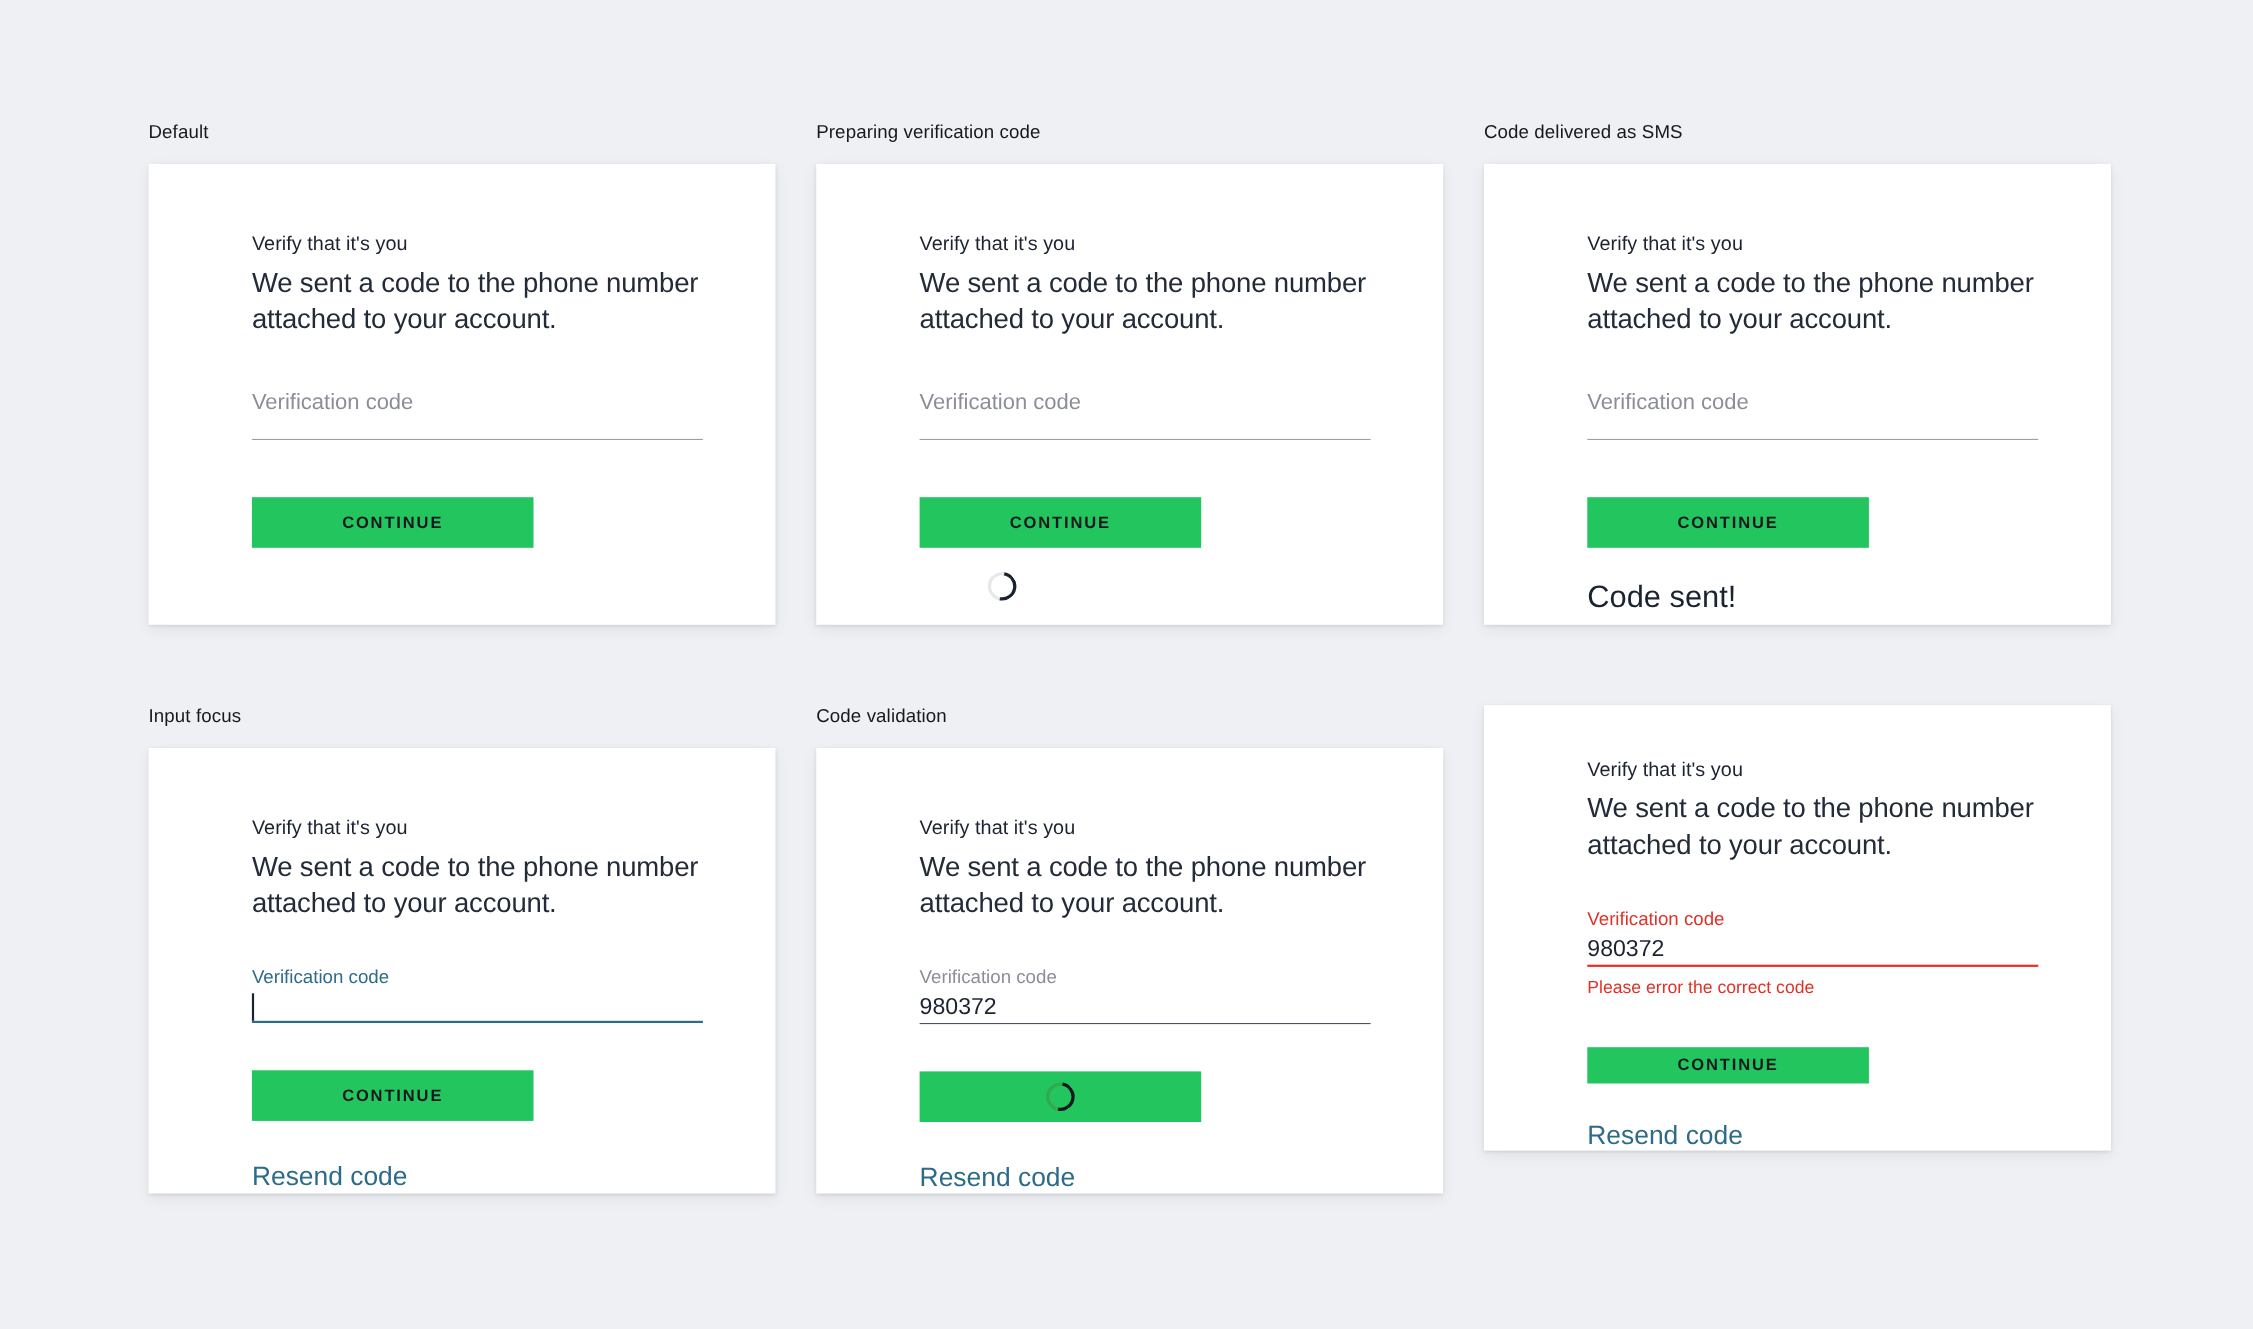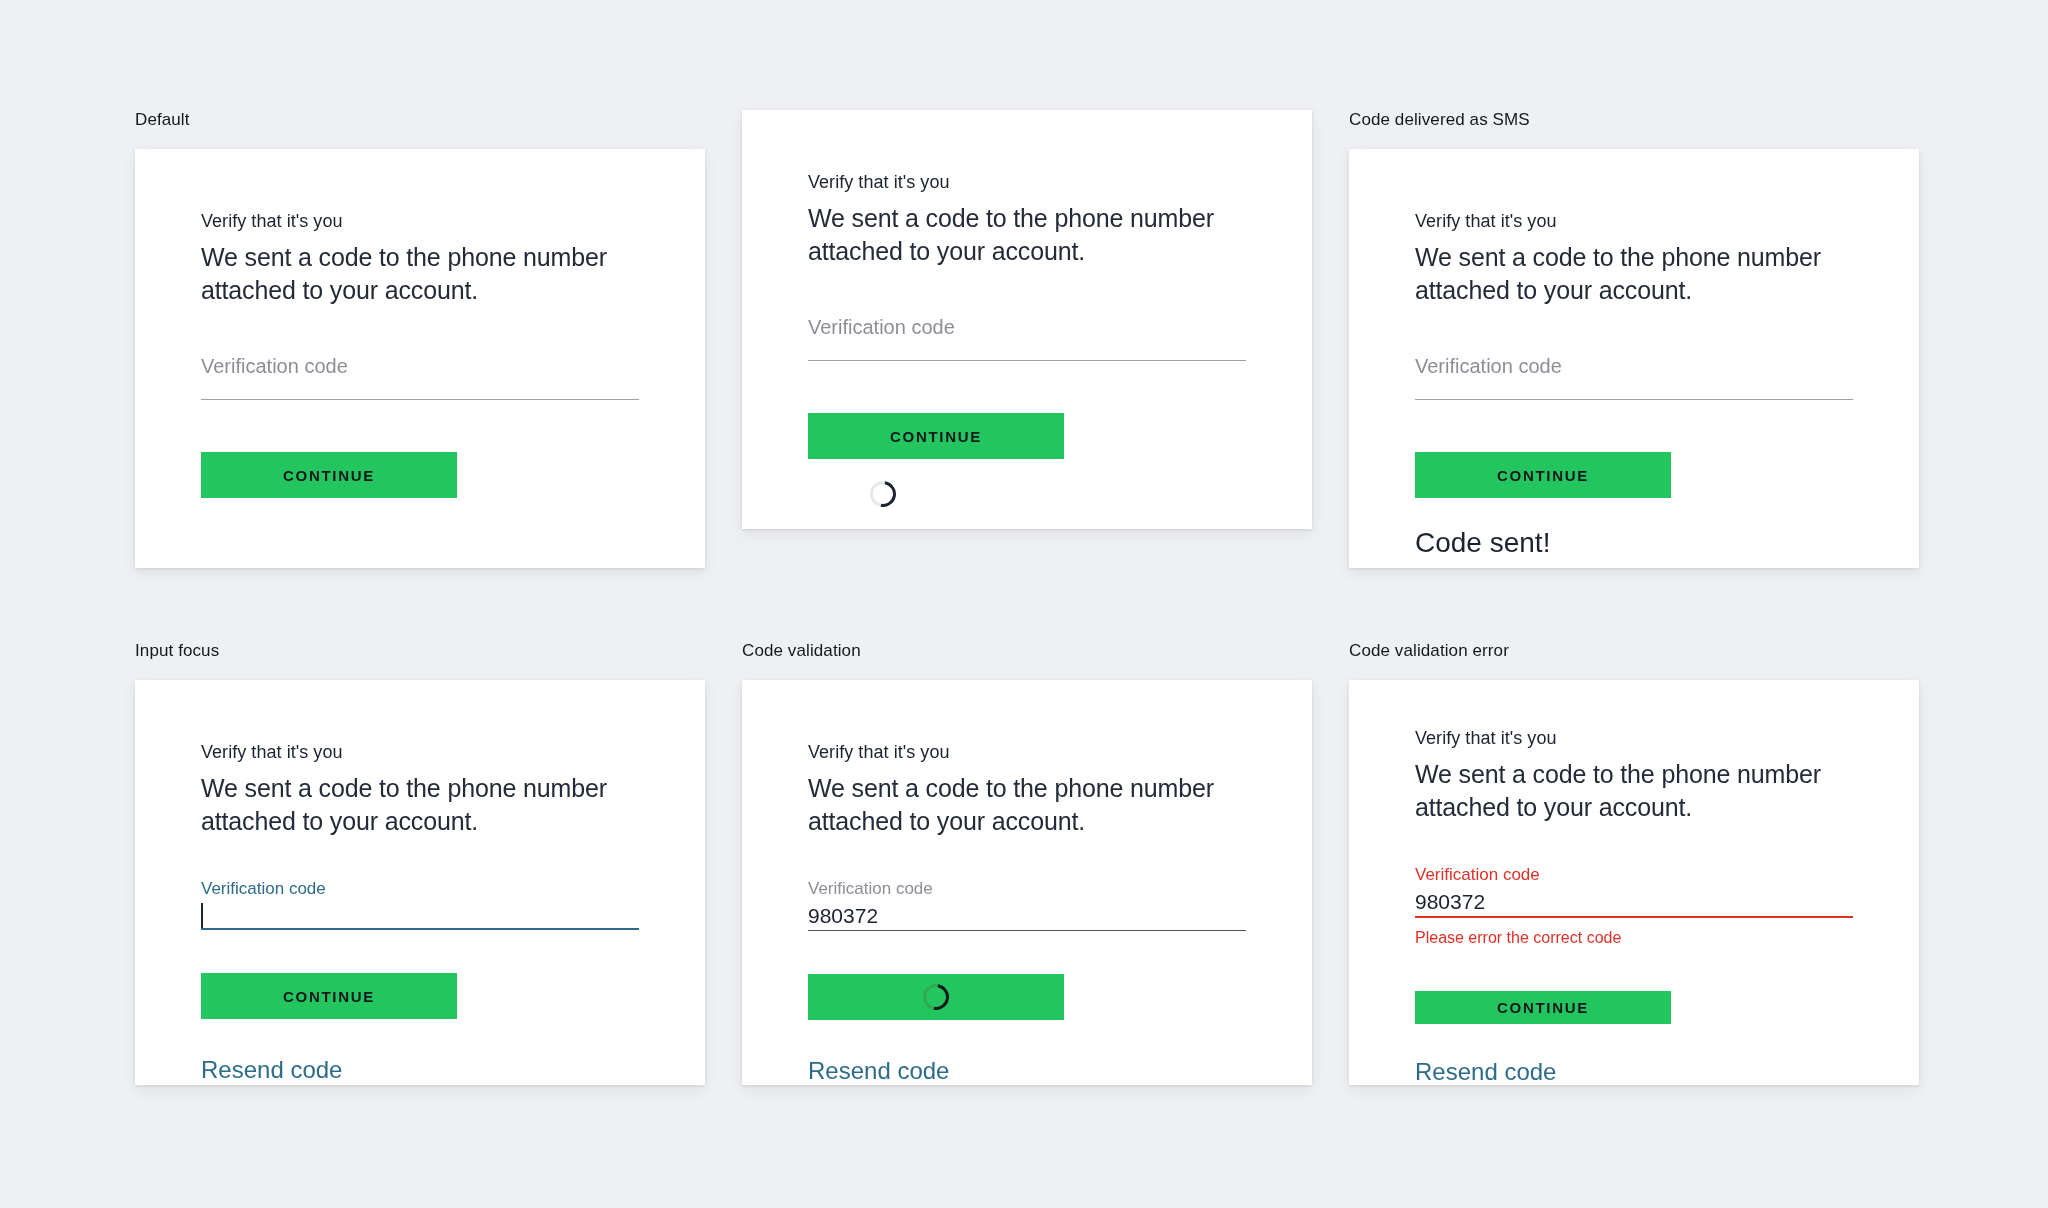--- a/index.html
+++ b/index.html
@@ -35,21 +35,21 @@
     font-size: 17px;
     line-height: 20px;
     color: #16181d;
     margin-bottom: 19px;
     letter-spacing: 0.1px;
   }
 
   .card {
     background: #ffffff;
     box-shadow: 0 1px 3px rgba(24,32,48,0.10), 0 5px 14px rgba(24,32,48,0.07);
-    padding: 60px 66px 0 66px;
+    padding: 60px 66px 0 94px;
     display: flex;
     flex-direction: column;
   }
   .card.h-top    { height: 419px; }
   .card.h-bottom { height: 405px; }
   .card.h-error  { height: 405px; padding-top: 46px; }
 
   
   .eyebrow {
     font-size: 18px;
@@ -202,20 +202,21 @@
           <div class="field-rule"></div>
         </div>
 
         <button class="btn">
           <span class="btn-label">CONTINUE</span>
         </button>
       </div>
     </div>
 
     <div class="section">
+      <div class="section-label">Preparing verification code</div>
       <div class="card h-top">
         <div class="eyebrow">Verify that it's you</div>
         <div class="lede">We sent a code to the phone number attached to your account.</div>
 
         <div class="field">
           <span class="field-placeholder">Verification code</span>
           <div class="field-rule"></div>
         </div>
 
         <button class="btn">
@@ -283,21 +284,20 @@
 
         <button class="btn mt-short">
           <div class="spinner on-button"></div>
         </button>
 
         <a class="link">Resend code</a>
       </div>
     </div>
 
     <div class="section">
-      <div class="section-label">Code validation error</div>
       <div class="card h-error">
         <div class="eyebrow">Verify that it's you</div>
         <div class="lede">We sent a code to the phone number attached to your account.</div>
 
         <div class="field tight">
           <span class="field-label error">Verification code</span>
           <span class="field-value">980372</span>
           <div class="field-rule error"></div>
           <span class="field-error-text">Please error the correct code</span>
         </div>

